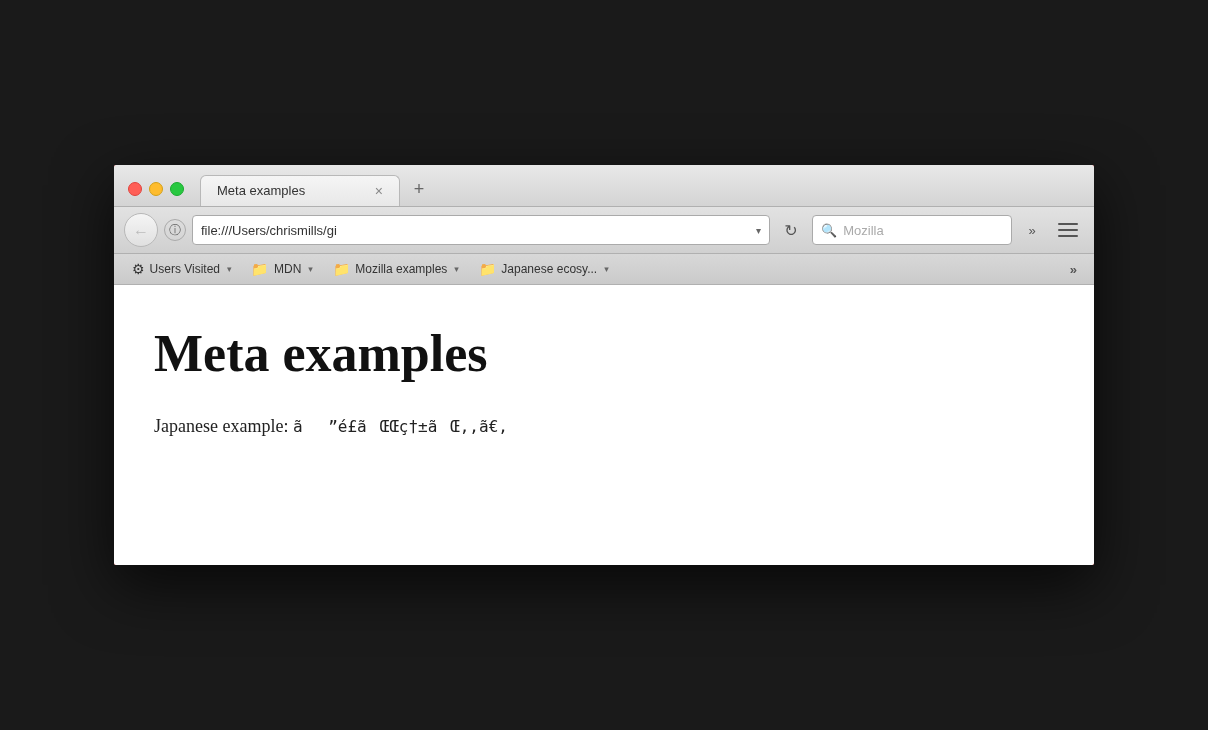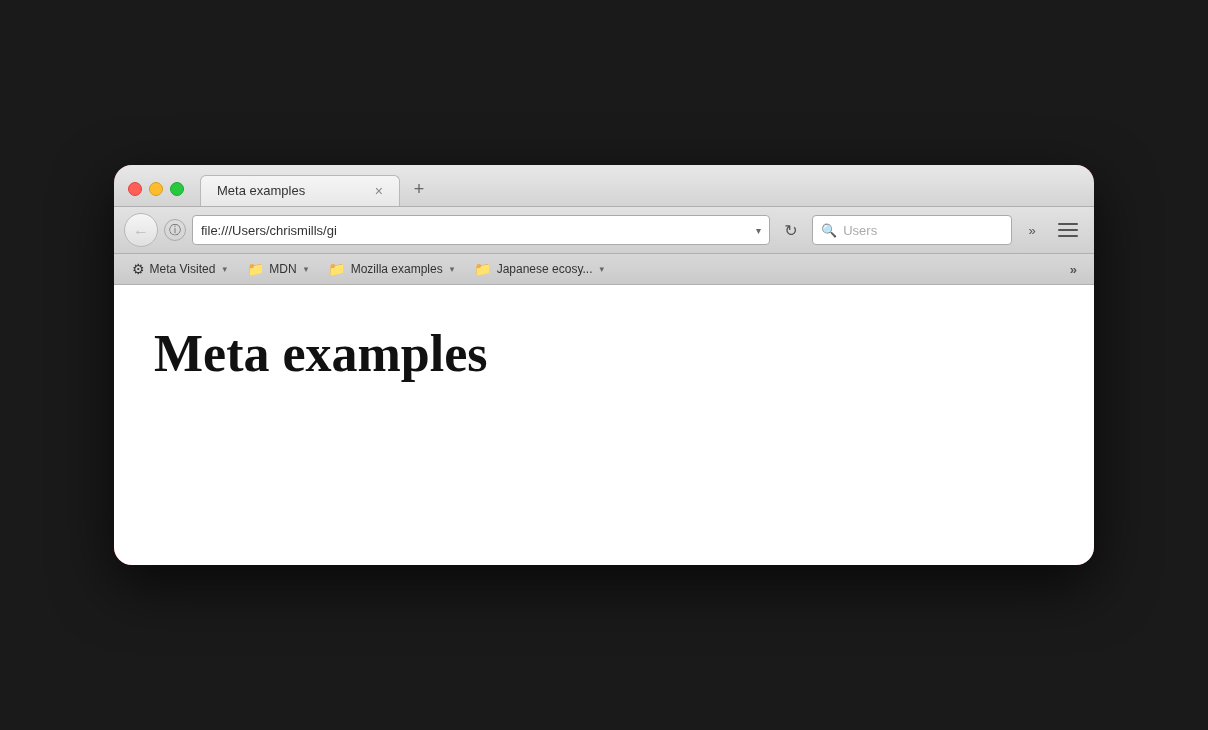--- a/index.html
+++ b/index.html
@@ -8,21 +8,21 @@
       background: #1a1a1a;
       display: flex;
       justify-content: center;
       align-items: center;
       min-height: 100vh;
       font-family: -apple-system, BlinkMacSystemFont, "Helvetica Neue", Arial, sans-serif;
     }
 
     .browser-window {
       width: 980px;
-      border-radius: 18px;
+      border-radius: 2px;
       overflow: hidden;
       box-shadow: 0 20px 60px rgba(0,0,0,0.7);
       background: #ef4444;
     }
 
     
     .title-bar {
       background: linear-gradient(to bottom, #e8e8e8, #d4d4d4);
       padding: 10px 14px 0 14px;
       display: flex;
@@ -334,36 +334,36 @@
     </div>
     <div class="address-bar-container">
       <span class="address-text">file:///Users/chrismills/gi</span>
       <span class="address-dropdown">▾</span>
     </div>
     <div class="reload-btn">
       <span>↻</span>
     </div>
     <div class="search-bar-container">
       <span class="search-icon">🔍</span>
-      <span class="search-text">Users</span>
+      <span class="search-text">Mozilla</span>
     </div>
     <div class="overflow-btn">
       <span>»</span>
     </div>
     <div class="menu-btn">
       <div class="menu-line"></div>
       <div class="menu-line"></div>
       <div class="menu-line"></div>
     </div>
   </div>
 
   <div class="bookmarks-bar">
     <div class="bookmark-item">
       <span class="bookmark-icon">⚙</span>
-      <span>Meta Visited</span>
+      <span>Users Visited</span>
       <span class="bookmark-dropdown">▾</span>
     </div>
     <div class="bookmark-item">
       <span class="bookmark-icon">📁</span>
       <span>MDN</span>
       <span class="bookmark-dropdown">▾</span>
     </div>
     <div class="bookmark-item">
       <span class="bookmark-icon">📁</span>
       <span>Mozilla examples</span>
@@ -372,15 +372,18 @@
     <div class="bookmark-item">
       <span class="bookmark-icon">📁</span>
       <span>Japanese ecosy...</span>
       <span class="bookmark-dropdown">▾</span>
     </div>
     <div class="bookmarks-overflow">»</div>
   </div>
 
   <div class="page-content">
     <h1 class="page-title">Meta examples</h1>
+    <p class="page-body">
+      Japanese example: <span class="garbled">ã”é£­ãŒŒç†±ãŒ,,ã€,</span>
+    </p>
   </div>
 
 </div>
 
 </body></html>

